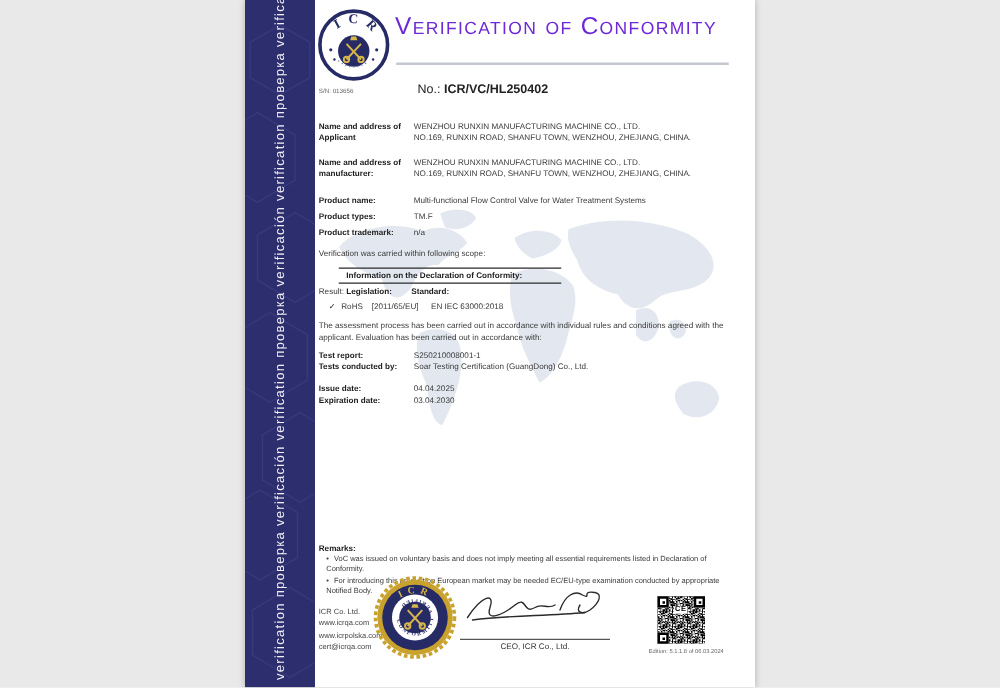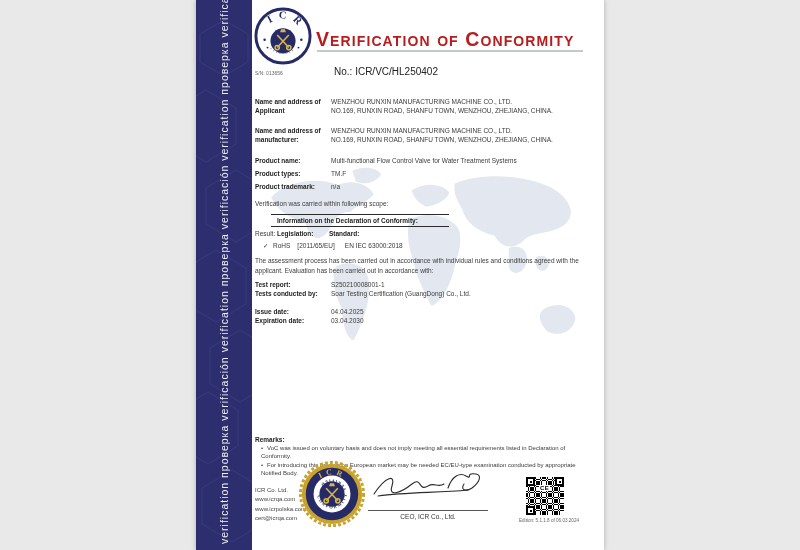--- a/index.html
+++ b/index.html
@@ -17,28 +17,28 @@
                   writing-mode:vertical-rl; transform:rotate(180deg);
                   color:rgba(255,255,255,.93); font-size:10.5px; letter-spacing:1px;
                   text-align:left; padding-top:6px; white-space:nowrap;
                   display:flex; align-items:center; }
 
   
   .worldmap { position:absolute; left:50px; top:160px; z-index:0; }
 
   
   .seal-top { position:absolute; left:58px; top:7px; width:58px; height:58px; z-index:2; }
-  .title { position:absolute; left:120px; top:28px; font-variant:small-caps;
-           font-size:19.5px; letter-spacing:1.1px; color:#b91c1c; font-weight:700;
+  .title { position:absolute; left:120px; top:10px; font-variant:small-caps;
+           font-size:19.5px; letter-spacing:1.1px; color:#6d28d9; font-weight:400;
            z-index:2; white-space:nowrap; }
   .title-rule { position:absolute; left:121px; top:50px; width:266px; height:2px;
                 background:#c2c7d0; z-index:2; }
   .serial { position:absolute; left:59px; top:70px; font-size:5px; color:#666; z-index:2; }
   .no-line { position:absolute; left:138px; top:66px; font-size:10px; color:#222; z-index:2; }
-  .no-line b { font-weight:normal; }
+  .no-line b { font-weight:bold; }
 
   
   .content { position:absolute; left:59px; top:97px; right:13px; z-index:2;
              font-size:6.5px; line-height:1.45; color:#3a3a3a; }
   .frow { display:flex; }
   .frow .lbl { width:76px; flex:0 0 76px; font-weight:bold; color:#1d1d1d; }
   .frow .val { flex:1; white-space:pre-line; }
   .gap10 { margin-bottom:10px; } .gap11 { margin-bottom:11px; }
   .gap3  { margin-bottom:3.5px; } .gap8 { margin-bottom:8px; }
   .scope { margin-bottom:6px; }

